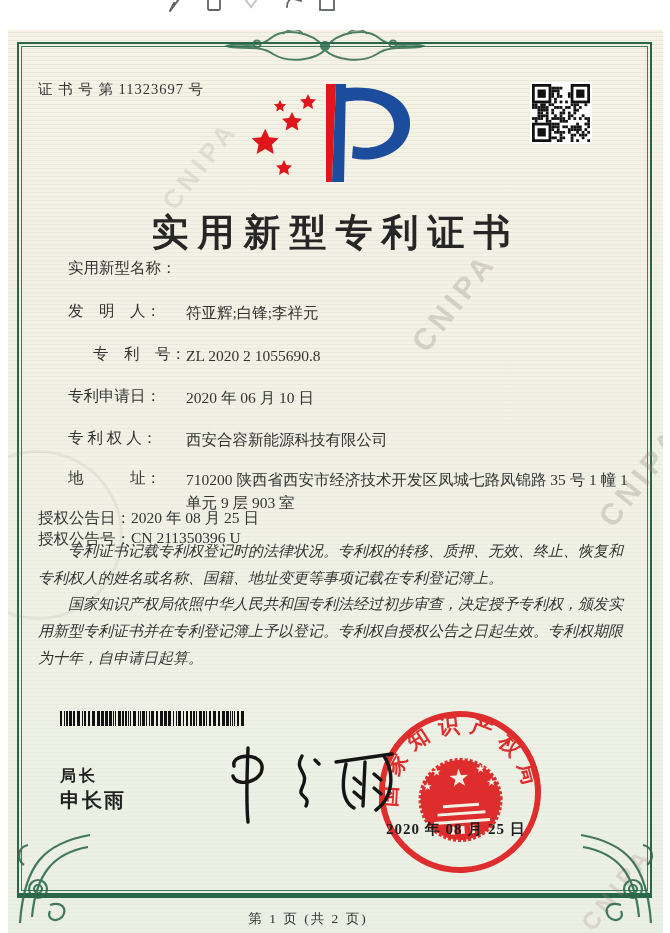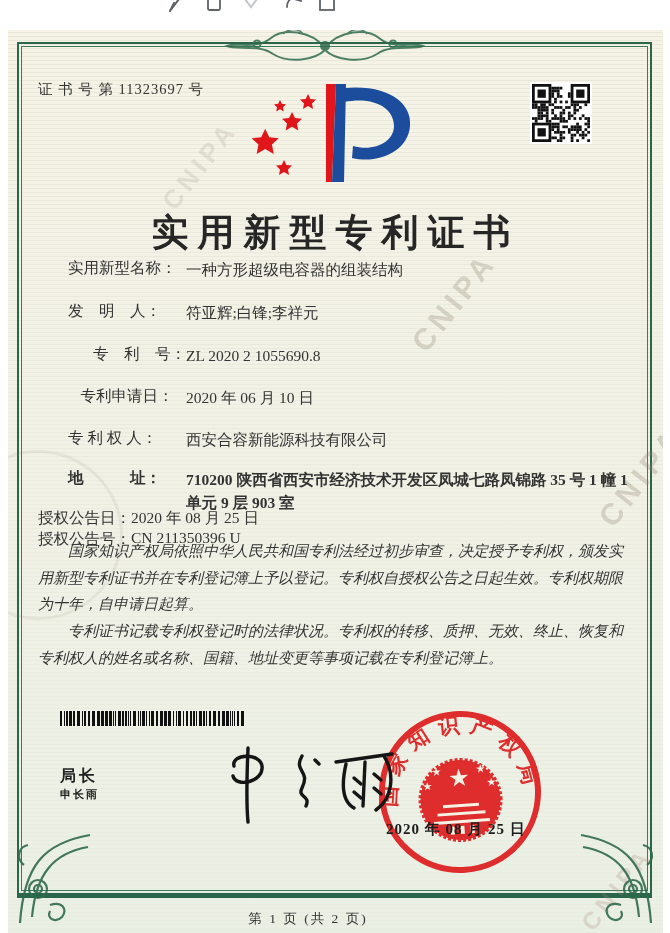--- a/index.html
+++ b/index.html
@@ -47,37 +47,37 @@
   .title { position:absolute; left:0; top:142px; width:655px; text-align:center;
     font-size:37px; font-weight:bold; color:#262626; letter-spacing:9px; z-index:2;margin-top:36px; }
 
   .fields { position:absolute; left:30px; top:228px; width:600px; z-index:2; }
   .frow { display:flex; align-items:flex-start; font-size:15.5px; color:#333;margin-left:30px; }
   .flabel { width:118px; flex:none; white-space:nowrap; }
   .fvalue { max-width:448px; line-height:1.5; }
   .r1{position:absolute;top:0;}
   .r2{position:absolute;top:43px;}
   .r3{position:absolute;top:86px;text-align:right;}
-  .r4{position:absolute;top:128px;text-align:center;}
+  .r4{position:absolute;top:128px;}
   .r5{position:absolute;top:170px;}
-  .r6{position:absolute;top:210px;font-weight:bold;}
+  .r6{position:absolute;top:210px;}
   .grant-row { position:absolute; top:250px; width:600px; display:flex; font-size:15.5px; color:#333;flex-direction:column; }
   .grant-left { display:flex; width:330px; flex:none; }
   .grant-right { display:flex; }
 
   .body-text { position:absolute; left:30px; top:508px; width:586px; z-index:2;
     font-size:15px; color:#333; line-height:1.78; font-style:italic; }
   .body-text p { text-indent:2em; }
 
   .barcode { position:absolute; left:52px; top:681px; width:186px; height:15px; z-index:2; }
 
   .director { position:absolute; left:52px; top:736px; z-index:2;
     font-family:"Liberation Sans","DejaVu Sans",sans-serif; font-weight:bold; color:#222; }
   .director .dlabel { font-size:16px; letter-spacing:3px; margin-bottom:0; }
-  .director .dname { font-size:11px; letter-spacing:2px; }
+  .director .dname { font-size:20px; letter-spacing:2px; }
 
   .signature { position:absolute; left:210px; top:710px; width:180px; height:92px; z-index:3; }
 
   .seal { position:absolute; left:368px; top:678px; width:168px; height:168px; z-index:2;
     transform:rotate(-4deg); opacity:.93; }
   .seal-date { position:absolute; left:378px; top:790px; width:160px; z-index:4;
     font-size:15px; color:#1d1d1d; letter-spacing:1px; font-weight:bold; }
 
   .page-info { position:absolute; left:0; top:880px; width:600px; text-align:center;
     font-size:13.5px; color:#333; letter-spacing:2px; z-index:2; }
@@ -314,21 +314,20 @@
         <rect x="0" y="42" width="21" height="21" fill="#111"></rect>
         <rect x="3" y="45" width="15" height="15" fill="#fff"></rect>
         <rect x="6" y="48" width="9" height="9" fill="#111"></rect>
       </svg>
 
     <div class="title">实用新型专利证书</div>
 
     <div class="fields">
       <div class="frow r1">
         <span class="flabel">实用新型名称：</span>
-        <span class="fvalue">一种方形超级电容器的组装结构</span>
       </div>
       <div class="frow r2">
         <span class="flabel">发　明　人：</span>
         <span class="fvalue">符亚辉;白锋;李祥元</span>
       </div>
       <div class="frow r3">
         <span class="flabel">专　利　号：</span>
         <span class="fvalue">ZL 2020 2 1055690.8</span>
       </div>
       <div class="frow r4">
@@ -349,22 +348,22 @@
           <span>2020 年 08 月 25 日</span>
         </div>
         <div class="grant-right">
           <span>授权公告号：</span>
           <span>CN 211350396 U</span>
         </div>
       </div>
     </div>
 
     <div class="body-text">
+      <p>专利证书记载专利权登记时的法律状况。专利权的转移、质押、无效、终止、恢复和专利权人的姓名或名称、国籍、地址变更等事项记载在专利登记簿上。</p>
       <p>国家知识产权局依照中华人民共和国专利法经过初步审查，决定授予专利权，颁发实用新型专利证书并在专利登记簿上予以登记。专利权自授权公告之日起生效。专利权期限为十年，自申请日起算。</p>
-      <p>专利证书记载专利权登记时的法律状况。专利权的转移、质押、无效、终止、恢复和专利权人的姓名或名称、国籍、地址变更等事项记载在专利登记簿上。</p>
     </div>
 
     <svg class="barcode" id="barcode" viewBox="0 0 186 15" preserveAspectRatio="none">
         <rect x="0" y="0" width="2" height="15" fill="#111"></rect>
         <rect x="4" y="0" width="1" height="15" fill="#111"></rect>
         <rect x="6" y="0" width="2" height="15" fill="#111"></rect>
         <rect x="9" y="0" width="3" height="15" fill="#111"></rect>
         <rect x="13" y="0" width="2" height="15" fill="#111"></rect>
         <rect x="17" y="0" width="3" height="15" fill="#111"></rect>
         <rect x="22" y="0" width="1" height="15" fill="#111"></rect>

